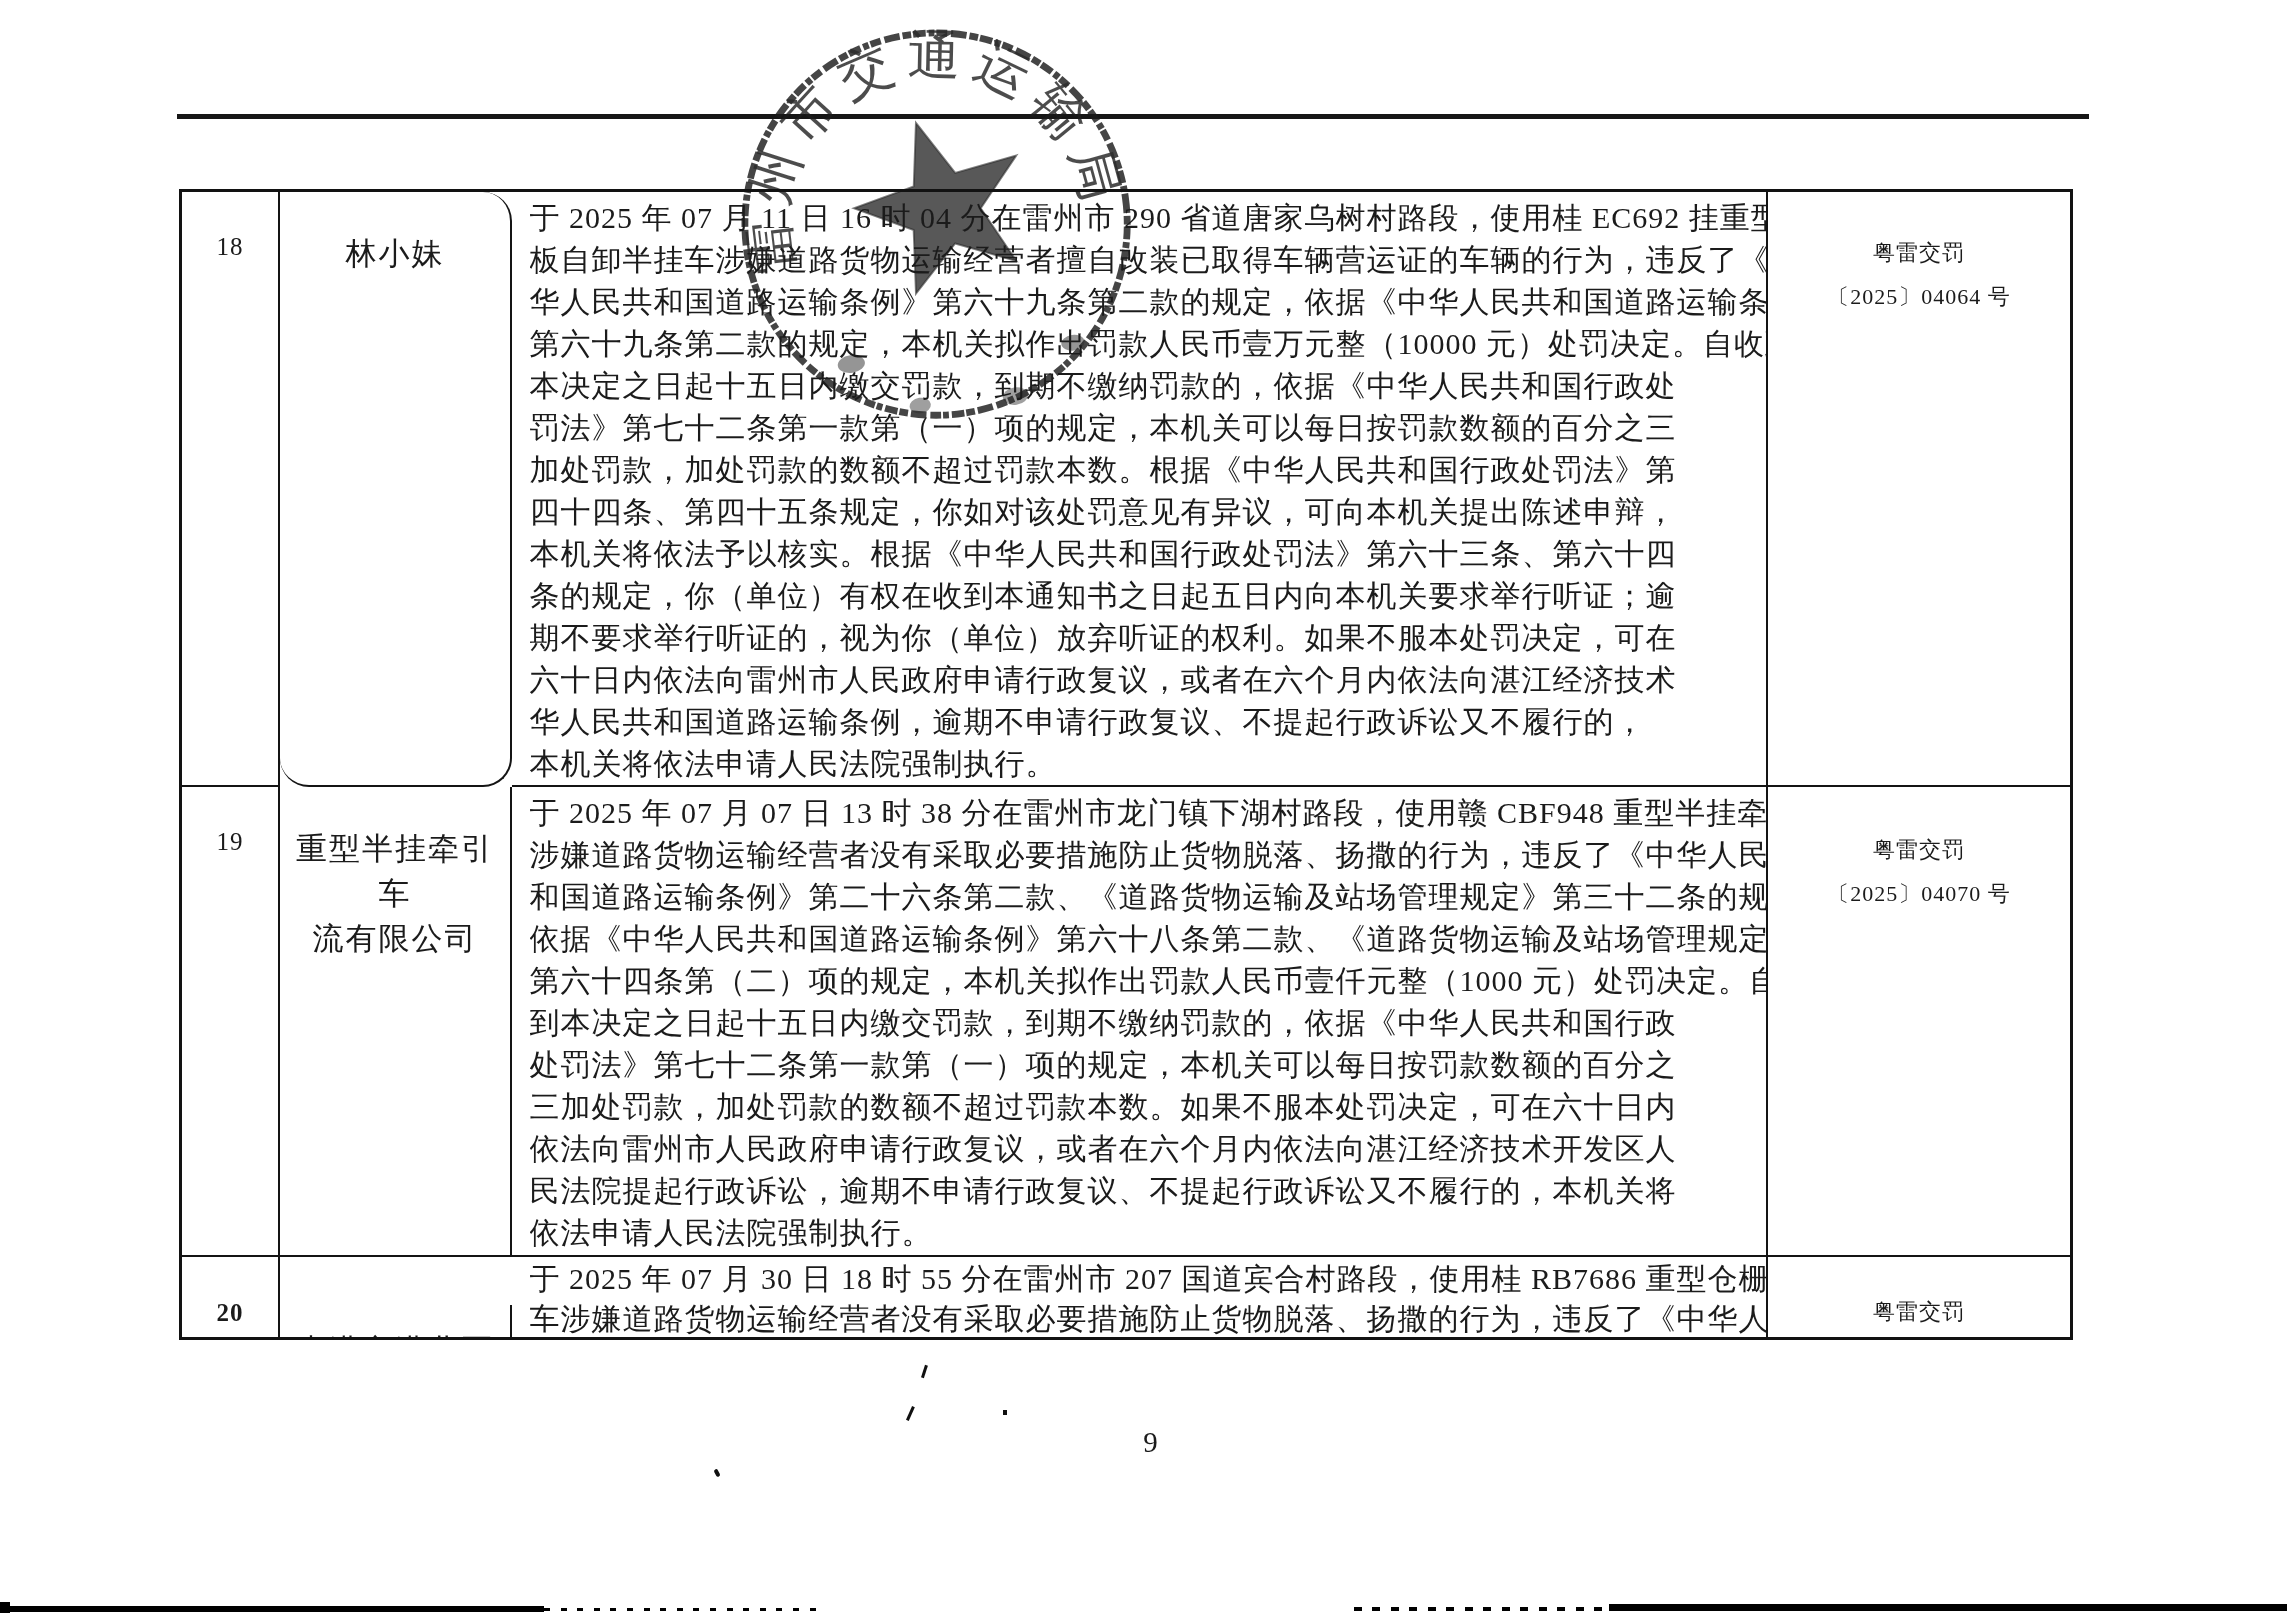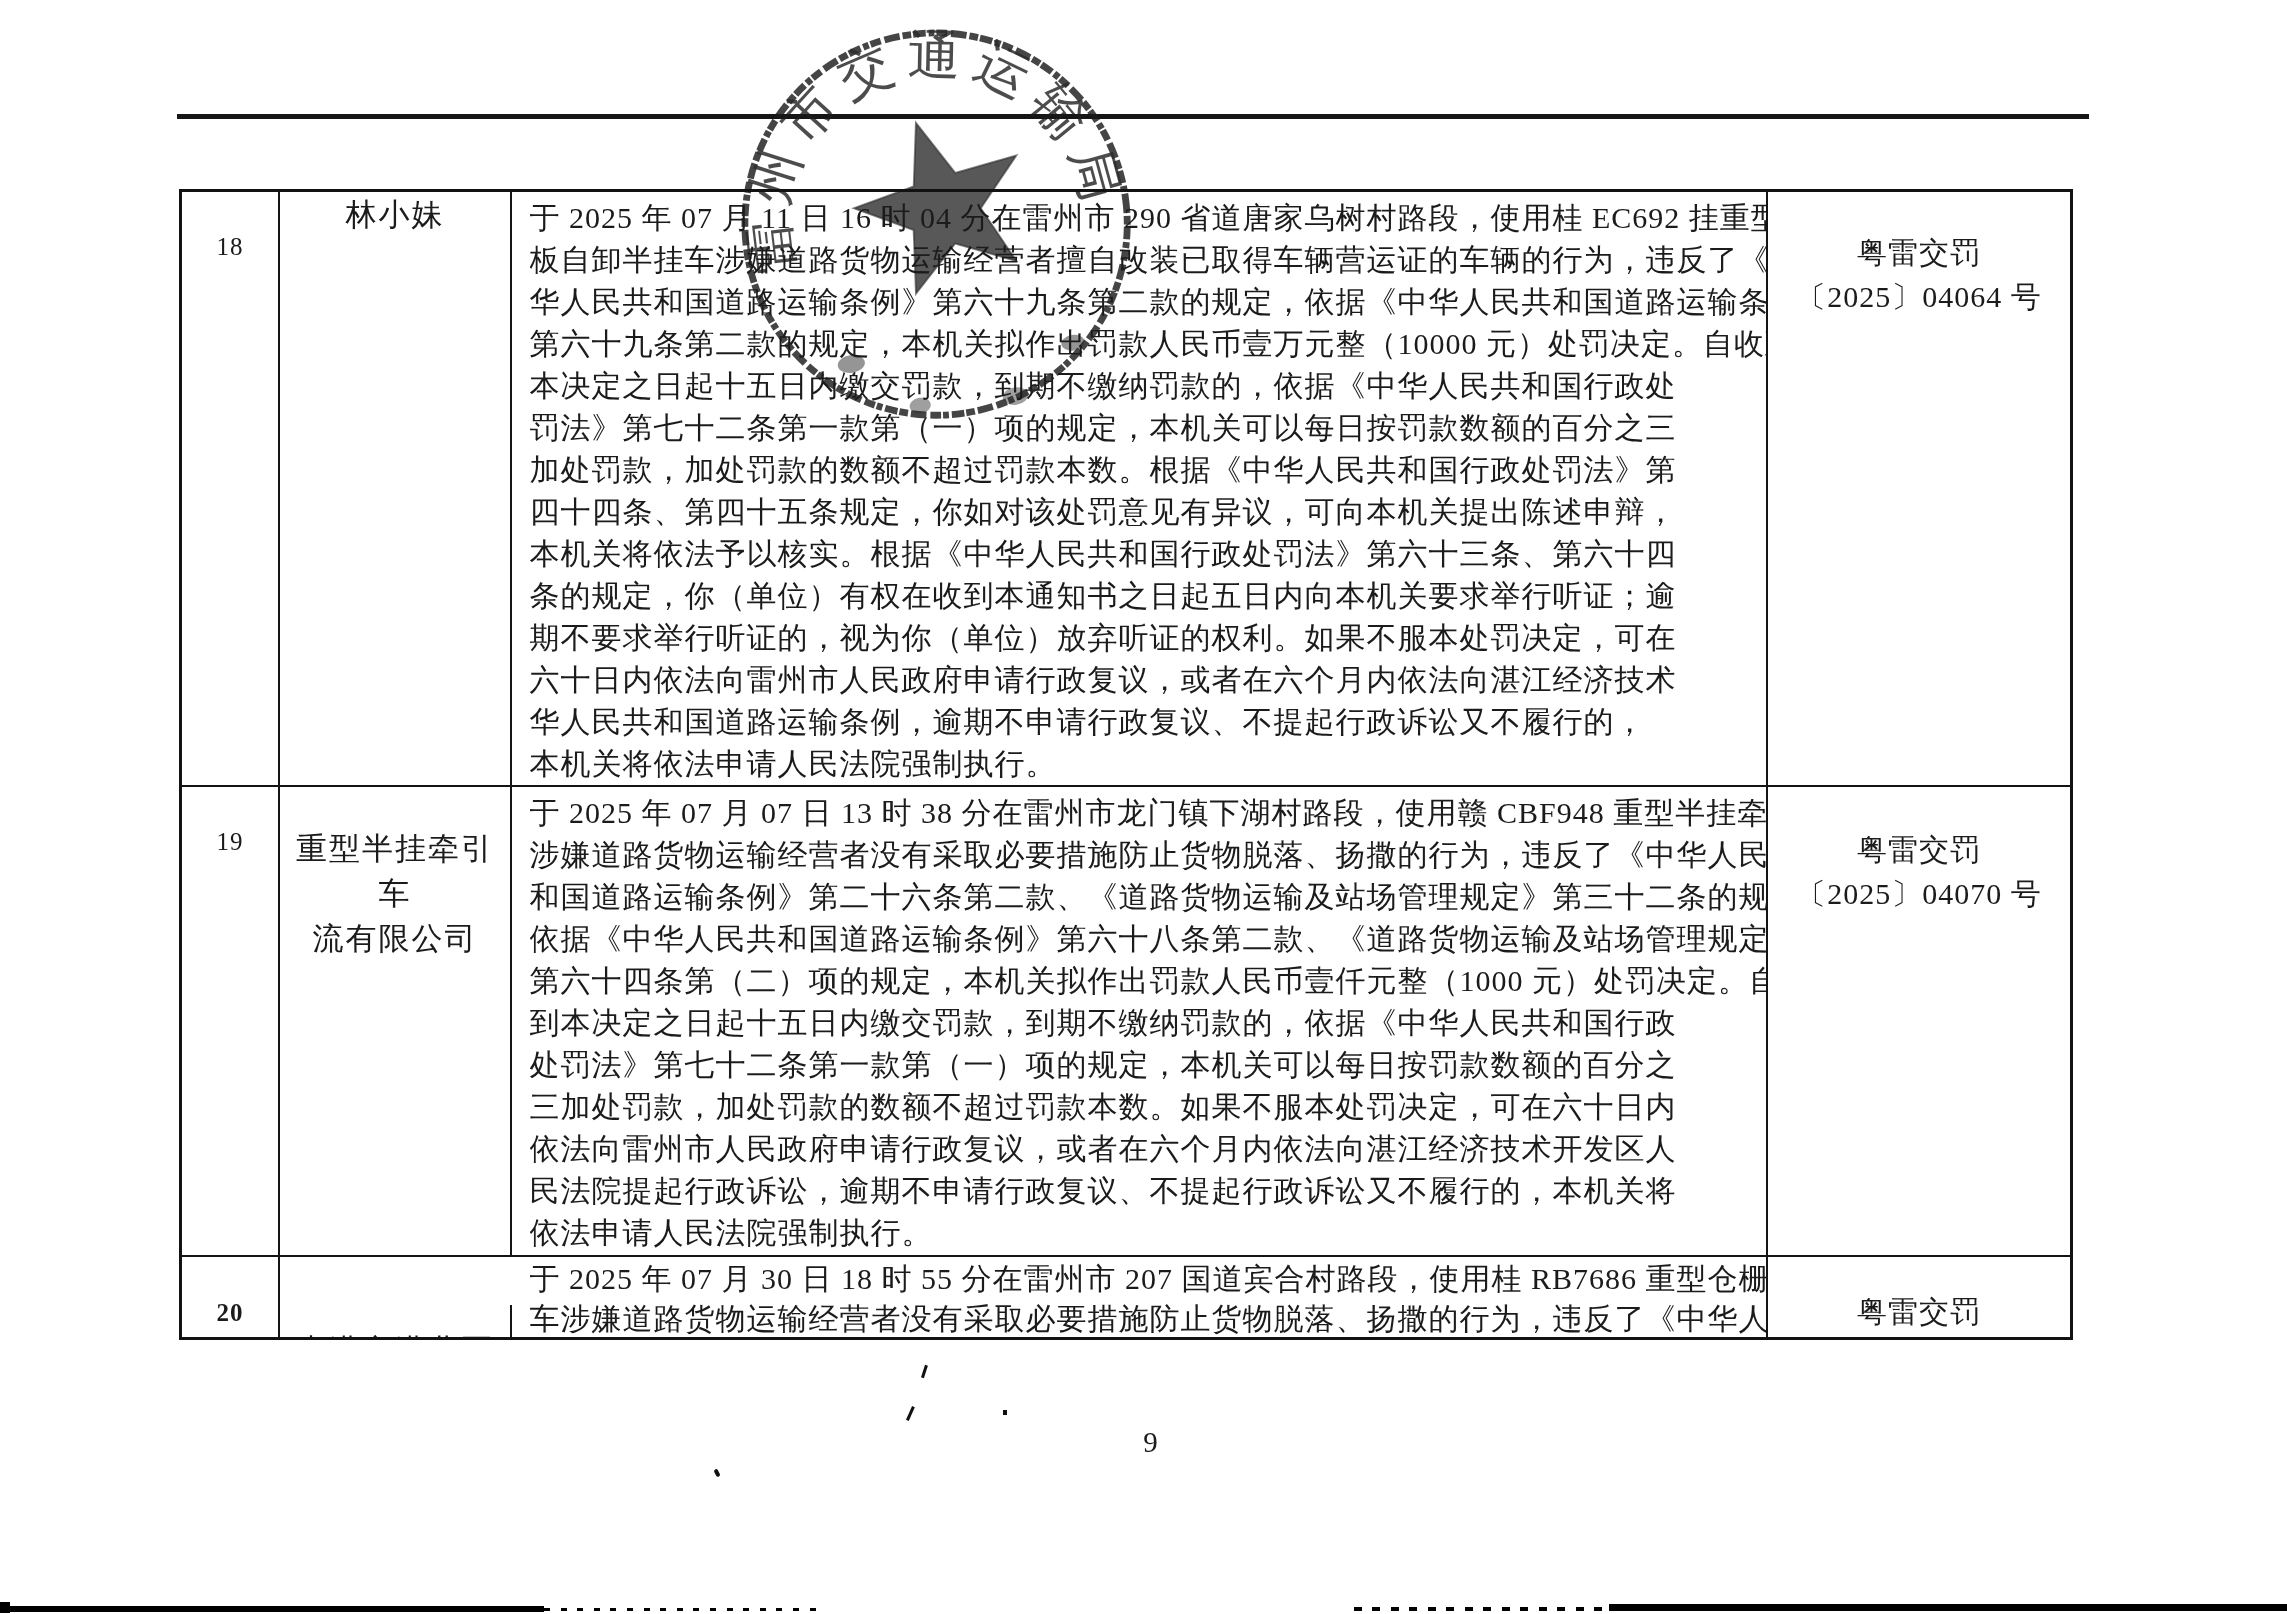--- a/index.html
+++ b/index.html
@@ -21,27 +21,27 @@
     grid-template-columns:98px 232px 1256px auto;
     grid-template-rows:595px 470px auto;
   }
   .cell{box-sizing:border-box;overflow:hidden;}
   .bR{border-right:2.9px solid #141414;}
   .bB{border-bottom:2.9px solid #141414;}
   .num-cell{text-align:center;font-size:25px;letter-spacing:1px;}
   .r1.num-cell,.r2.num-cell{padding-top:41px;}
   .r3.num-cell{padding-top:42px;font-weight:bold;}
   .name-cell{text-align:center;font-size:31px;line-height:45px;letter-spacing:2px;}
-  .r1.name-cell{}
+  .r1.name-cell{padding-top:39px;border-radius:29px;}
   .r2.name-cell{padding-top:39px;}
   .r3.name-cell{padding-top:23.4px;margin-top:48px;}
   .text-cell{padding:4.9px 0 0 17.6px;font-size:30px;line-height:42px;letter-spacing:1px;}
   .r3.text-cell{padding-top:2px;line-height:40px;}
   .text-cell .text-line{white-space:pre;overflow:hidden;}
-  .penalty-cell{text-align:center;font-size:30px;line-height:44px;letter-spacing:1px;}
+  .penalty-cell{text-align:center;font-size:22px;line-height:44px;letter-spacing:1px;}
   .r1.penalty-cell{padding-top:39px;}
   .r2.penalty-cell{padding-top:41px;}
   .r3.penalty-cell{padding-top:33px;}
   
   .page-number{position:absolute;left:1131px;top:1426px;width:39px;text-align:center;font-size:29px;}
   
   .speck{position:absolute;background:#101010;}
   .speck-a{left:923px;top:1365px;width:2.9px;height:12.7px;transform:rotate(18deg);}
   .speck-b{left:909px;top:1406px;width:2.9px;height:14.6px;transform:rotate(24deg);}
   .speck-c{left:1003px;top:1410px;width:3.9px;height:4.9px;}

